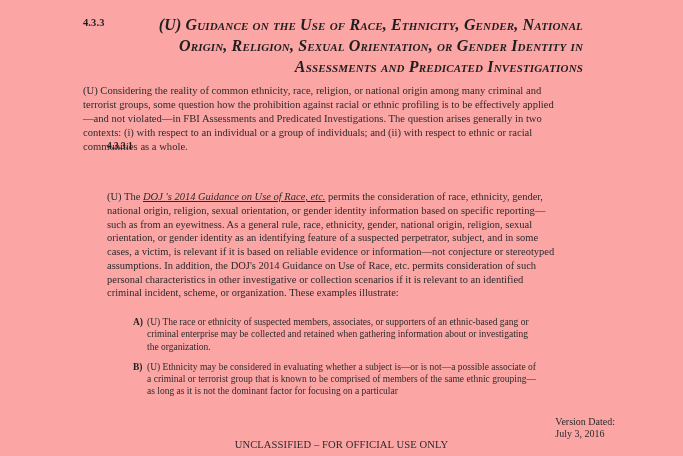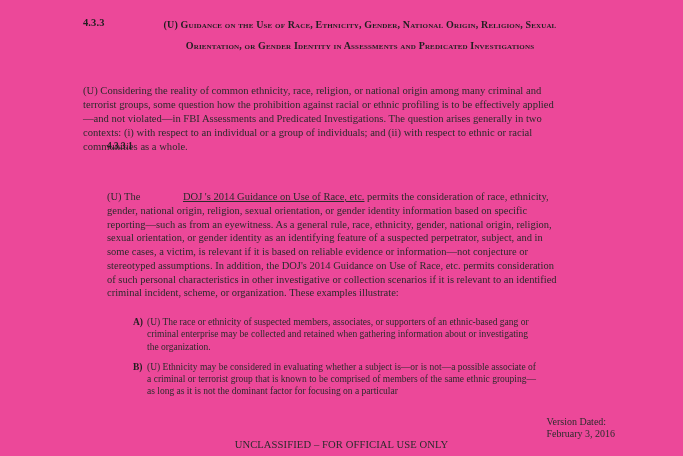--- a/index.html
+++ b/index.html
@@ -14,21 +14,21 @@
     position: relative;
     overflow: hidden;
     font-family: "Liberation Serif", "DejaVu Serif", serif;
     color: #2b2b2b;
     -webkit-font-smoothing: antialiased;
   }
 
   .page {
     position: absolute;
     inset: 0;
-    background: #ec4899;
+    background: #fca5a5;
   }
 
   
   .section-head {
     position: absolute;
     left: 83px;
     top: 14px;
     width: 500px;
     display: flex;
     align-items: flex-start;
@@ -37,27 +37,28 @@
     flex: 0 0 auto;
     width: 54px;
     font-weight: bold;
     font-size: 10.5px;
     letter-spacing: 0.1px;
     line-height: 18.5px;
     color: #1f1f1f;
   }
   .section-title {
     flex: 1 1 auto;
+    font-style: italic;
     font-weight: bold;
     font-variant: small-caps;
-    font-size: 10px;
+    font-size: 16px;
     line-height: 21px;
     letter-spacing: 0.15px;
     color: #1f1f1f;
-    text-align: center;
+    text-align: right;
   }
 
   
   .para-top {
     position: absolute;
     left: 83px;
     top: 84px;
     width: 472px;
     font-size: 10.6px;
     line-height: 13.9px;
@@ -97,22 +98,22 @@
     position: absolute;
     left: 107px;
     top: 190px;
     width: 450px;
     font-size: 10.5px;
     line-height: 13.75px;
     text-align: left;
     color: #2b2b2b;
   }
   .ref-underline {
+    font-style: italic;
     text-decoration: underline;
-    margin-left: 40px;
   }
 
   
   .list {
     position: absolute;
     left: 133px;
     top: 316px;
     width: 403px;
   }
   .list-item {
@@ -207,17 +208,17 @@
     <div class="list-item">
       <div class="list-marker">B)</div>
       <div class="list-text justified">(U) Ethnicity may be considered in evaluating whether a subject is—or is not—a possible associate of a criminal or terrorist group that is known to be comprised of members of the same ethnic grouping—as long as it is not the dominant factor for focusing on a particular</div>
     </div>
   </div>
 
   <div class="footer">
     <div class="footer-banner">UNCLASSIFIED – FOR OFFICIAL USE ONLY</div>
     <div class="footer-version">
       <div>Version Dated:</div>
-      <div>February 3, 2016</div>
+      <div>July 3, 2016</div>
     </div>
   </div>
 
 </div>
 
 </body></html>

